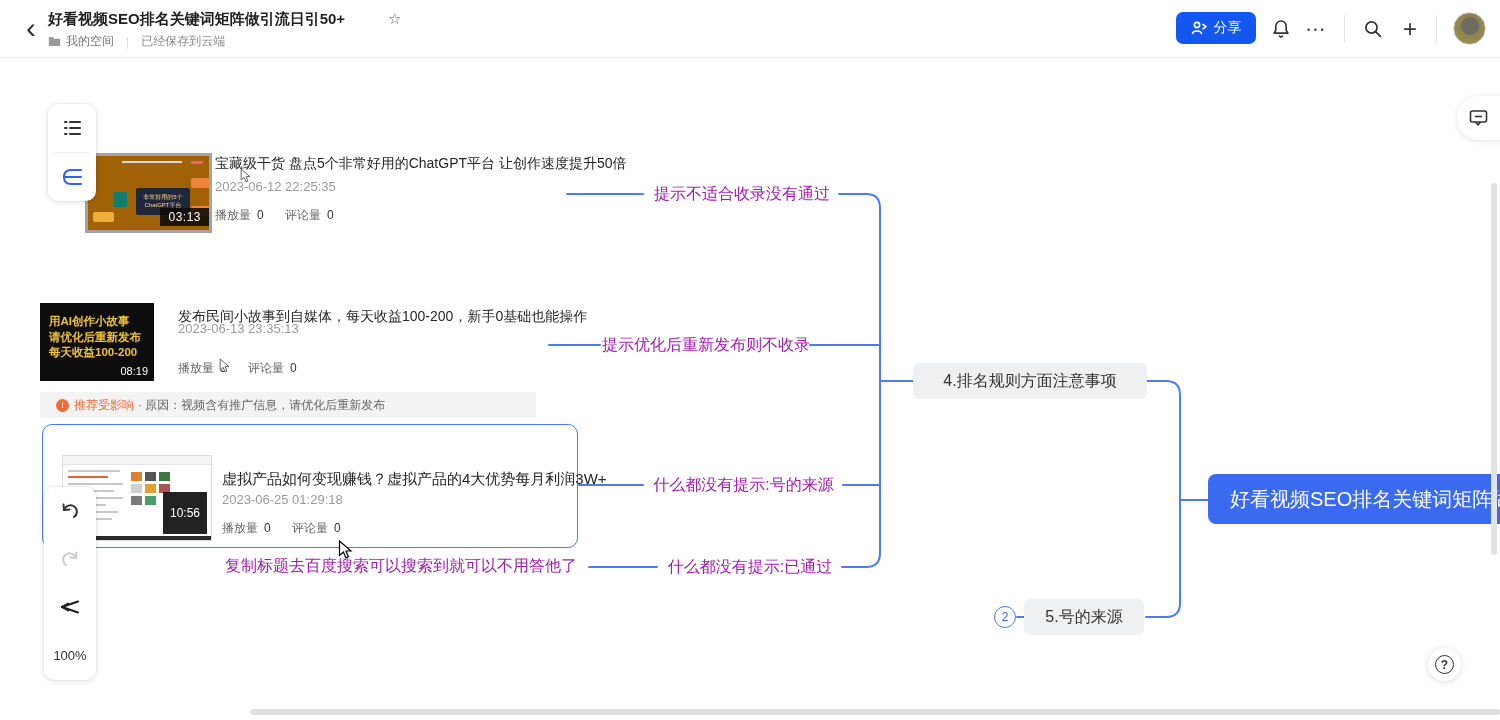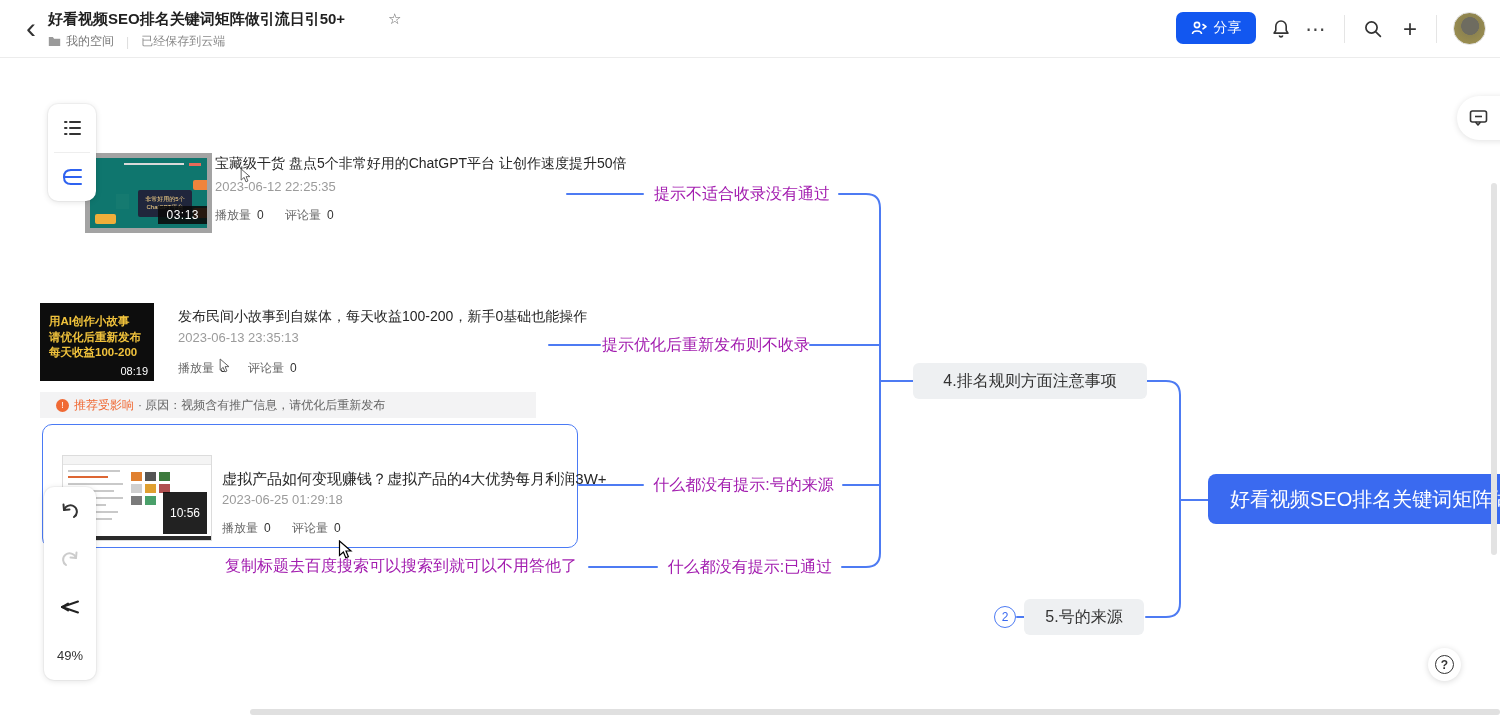--- a/index.html
+++ b/index.html
@@ -61,21 +61,21 @@
   .warn-dot { width:13px; height:13px; border-radius:50%; background:#f06a35; color:#fff; font-size:9px;
               display:inline-flex; align-items:center; justify-content:center; margin-right:5px; flex:none; }
   .warn-txt { color:#f06a35; margin-right:4px; }
   .thumb { position:absolute; overflow:hidden; z-index:2; cursor:pointer; }
   .tbadge { position:absolute; right:0; bottom:4px; background:rgba(10,10,10,0.88); color:#fff;
             font-size:12px; padding:2px 8px; letter-spacing:0.5px; }
   .sel-frame { position:absolute; left:42px; top:424px; width:536px; height:124px; border:1.5px solid #4a7af5;
                border-radius:10px; background:#fff; z-index:1; }
 
   
-  .t1 { left:85px; top:153px; width:127px; height:80px; background:#0f766e; border:5px solid #a3a3a3; }
+  .t1 { left:85px; top:153px; width:127px; height:80px; background:#a16207; border:3px solid #a3a3a3; }
   .t1 .dash { position:absolute; top:5px; left:34px; width:60px; height:2px; background:#d9d9d9; }
   .t1 .dash2 { position:absolute; top:5px; right:6px; width:12px; height:3px; background:#e86a5a; }
   .t1 .teal { position:absolute; left:26px; top:36px; width:13px; height:15px; background:#157a70; }
   .t1 .navy { position:absolute; left:48px; top:32px; width:54px; height:27px; background:#20263c;
               border-radius:2px; color:#ffd98a; font-size:6px; line-height:8px; text-align:center; padding-top:5px; }
   .t1 .org1 { position:absolute; left:103px; top:22px; width:21px; height:10px; background:#f0843c; border-radius:2px; }
   .t1 .org2 { position:absolute; left:103px; top:50px; width:21px; height:10px; background:#f0843c; border-radius:2px; }
   .t1 .yel  { position:absolute; left:5px; top:56px; width:21px; height:10px; background:#efae3a; border-radius:2px; }
 
   
@@ -193,21 +193,21 @@
 
   <div class="thumb t2">
     <div class="cap">
       <div>用AI创作小故事</div>
       <div>请优化后重新发布</div>
       <div>每天收益100-200</div>
     </div>
     <div class="time">08:19</div>
   </div>
   <div class="card-title" style="left:178px; top:308px;">发布民间小故事到自媒体，每天收益100-200，新手0基础也能操作</div>
-  <div class="card-date" style="left:178px; top:330px;">2023-06-13 23:35:13</div>
+  <div class="card-date" style="left:178px; top:321px;">2023-06-13 23:35:13</div>
   <div class="stats" style="left:178px; top:360px;">
     <span>播放量</span><b>3</b><span class="gap"></span>
     <span>评论量</span><b>0</b>
   </div>
   <div class="note-bar" style="left:40px; top:392px; width:496px; height:26px;">
     <span class="warn-dot">!</span>
     <span class="warn-txt">推荐受影响</span>
     <span>· 原因：视频含有推广信息，请优化后重新发布</span>
   </div>
 
@@ -298,21 +298,21 @@
     <div class="tool-cell" style="width:52px;">
       <svg width="24" height="20" viewBox="0 0 24 20">
         <g stroke="#222" stroke-width="2" fill="none" stroke-linecap="round" stroke-linejoin="round">
           <path d="M4 10 L20 4.5"></path>
             <path d="M4 10 L20 15.5"></path>
           <polyline points="10,6.5 4,10 10,13.5"></polyline>
         </g>
       </svg>
     </div>
     <div class="tool-cell" style="width:52px;">
-      <span class="zoom-label">49%</span>
+      <span class="zoom-label">100%</span>
     </div>
   </div>
 
   <div class="comment-pill">
     <svg width="20" height="19" viewBox="0 0 20 19">
       <g stroke="#333" stroke-width="1.6" fill="none" stroke-linejoin="round">
         <rect x="1.5" y="2" width="16" height="11" rx="2"></rect>
         <line x1="6" y1="7.5" x2="13" y2="7.5"></line>
         <path d="M6.5 13 L9 16 L11.5 13"></path>
       </g>

